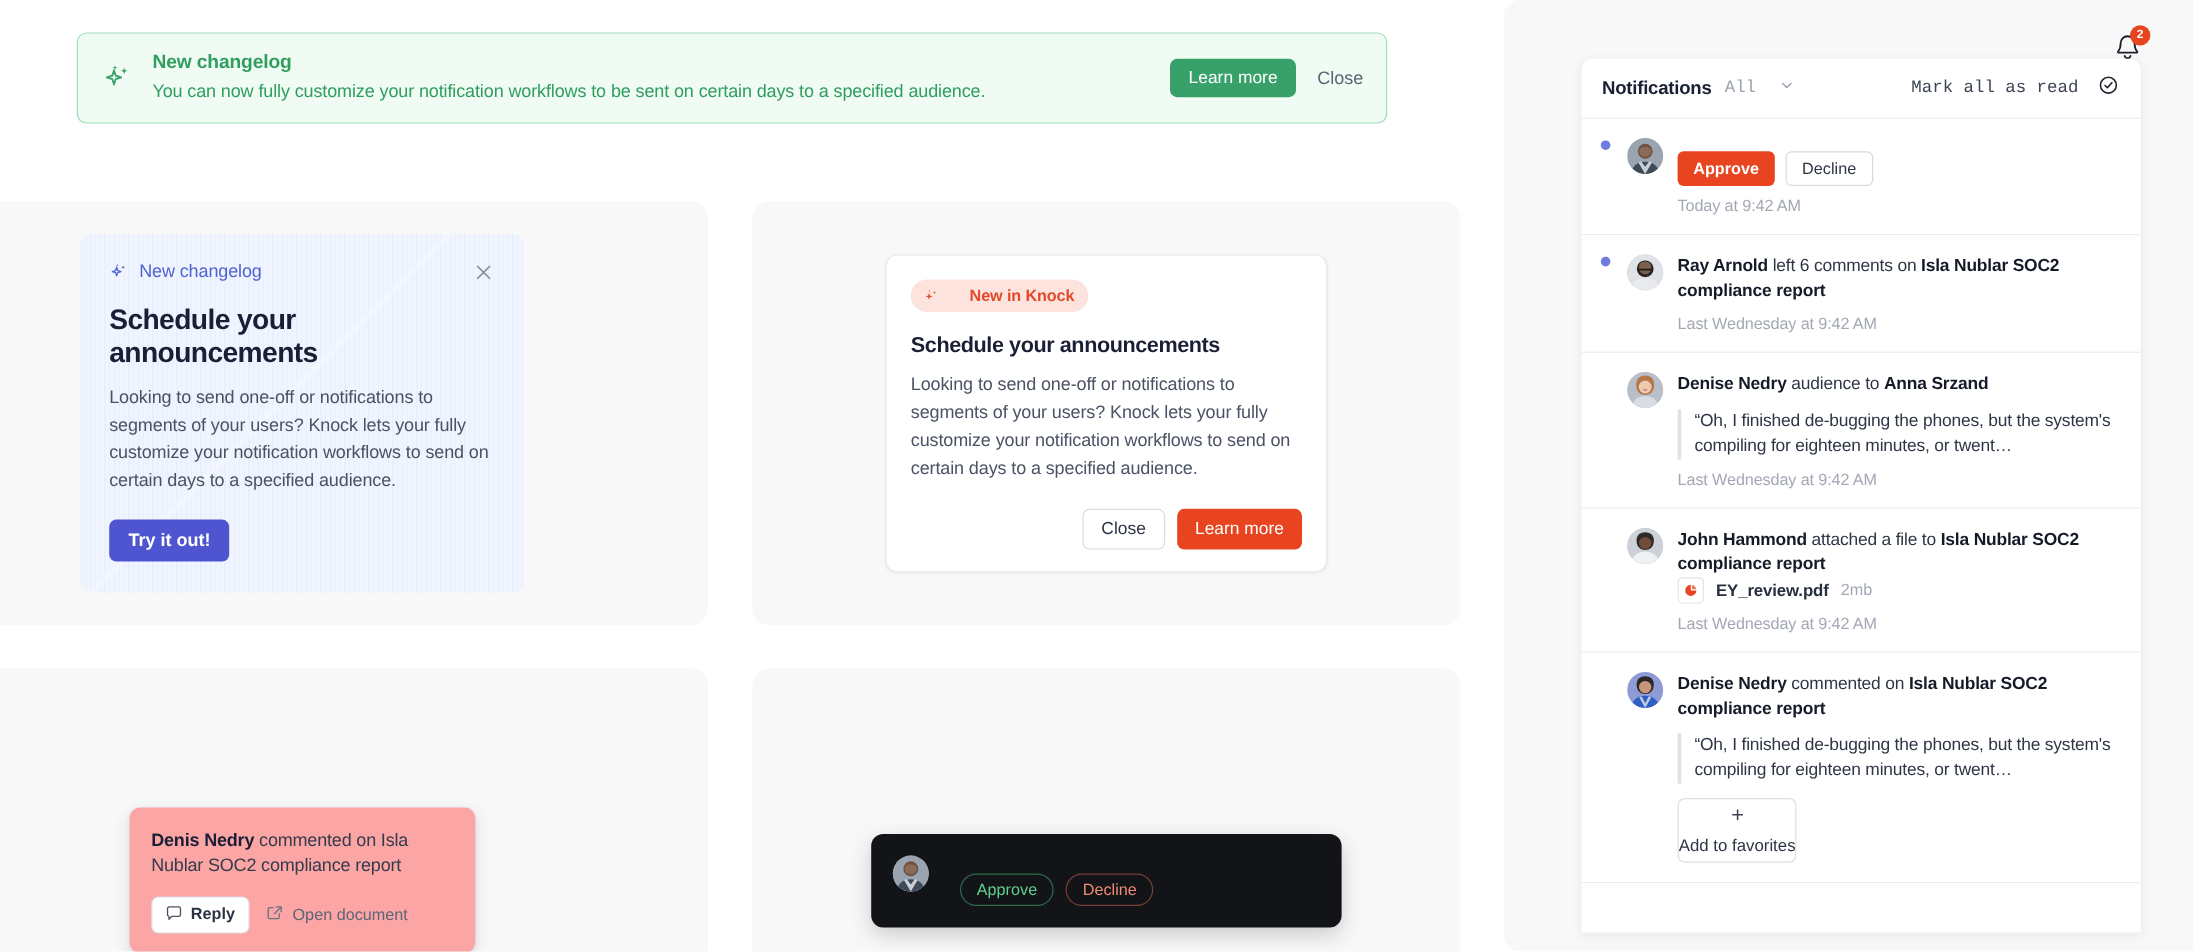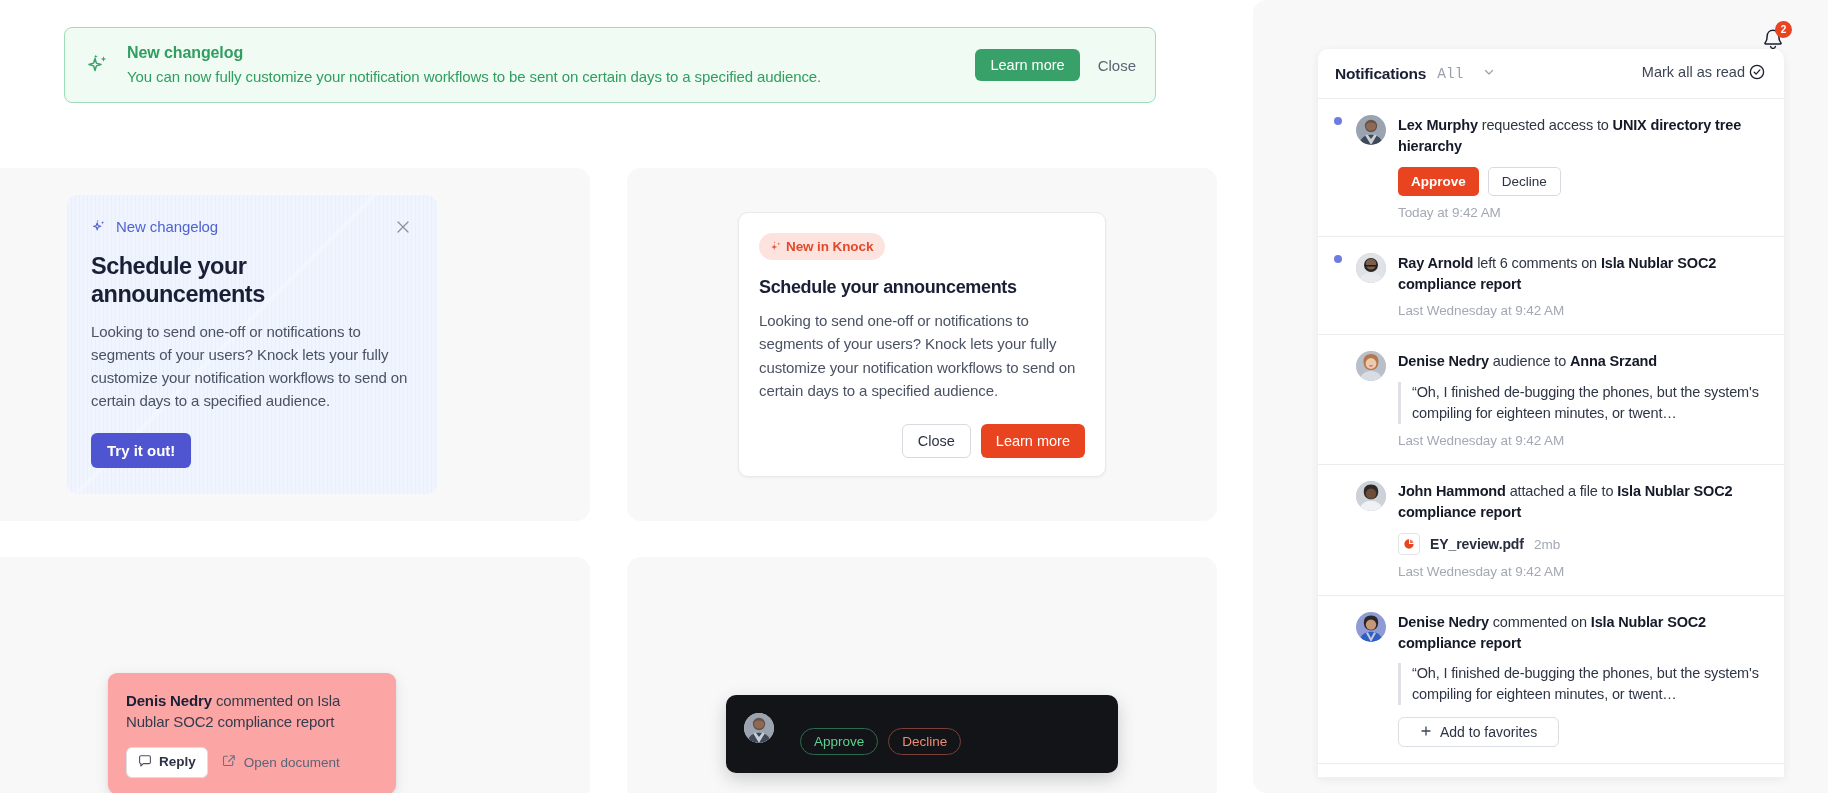--- a/index.html
+++ b/index.html
@@ -111,21 +111,21 @@
   
   .card-knock {
     width: 368px;
     background: #ffffff;
     border: 1px solid #e8e9ec;
     border-radius: 10px;
     padding: 20px 20px 18px 20px;
     box-shadow: 0 1px 3px rgba(16,24,40,.05);
   }
   .badge-knock {
-    display: inline-flex; align-items: center; gap: 3px;
+    display: inline-flex; align-items: center; gap: 25px;
     background: #fde3dd; color: #e24a2b;
     border-radius: 999px; padding: 6px 12px 6px 10px;
     font-size: 13.5px; font-weight: 600; letter-spacing: -.1px;
   }
   .badge-spark { width: 14px; height: 14px; flex: 0 0 auto; }
   .ck-title {
     font-size: 18px; font-weight: 600; color: #1a1f36;
     margin-top: 17px; letter-spacing: -.35px;
   }
   .ck-body {
@@ -220,23 +220,23 @@
     padding: 0 19px 0 17px;
     border-bottom: 1px solid #ececee;
   }
   .feed-title { font-size: 15.5px; font-weight: 700; color: #1a1f36; letter-spacing: -.2px; }
   .feed-filter {
     display: inline-flex; align-items: center; gap: 20px;
     margin-left: 11px; background: none; border: none;
     font-size: 14.5px; color: #9aa0ad; font-family: Liberation Mono, monospace; cursor: pointer; padding: 0;
   }
   .feed-markall {
-    margin-left: auto; display: inline-flex; align-items: flex-start; gap: 4px;
+    margin-left: auto; display: inline-flex; align-items: center; gap: 17px;
     background: none; border: none; font-size: 14.5px; color: #3d4455;
-    font-family: Liberation Sans, sans-serif; cursor: pointer; padding: 0;
+    font-family: Liberation Mono, monospace; cursor: pointer; padding: 0;
   }
 
   .feed-list { height: 678px; overflow: hidden; }
   .n-item {
     display: flex; gap: 0; padding: 16px 19px 16px 16px;
     border-bottom: 1px solid #ececee; position: relative;
     cursor: pointer;
   }
   .n-dotcol { width: 22px; flex: 0 0 auto; position: relative; }
   .n-dot {
@@ -262,33 +262,33 @@
   .btn-decline-w {
     background: #fff; border: 1px solid #d8dae0; color: #2c3344;
     border-radius: 5px; padding: 6px 13px;
     font-size: 13.5px; font-weight: 500; font-family: inherit; cursor: pointer;
   }
   .n-quote {
     border-left: 3px solid #dfe1e6;
     padding-left: 11px; margin-top: 10px;
     font-size: 14.5px; color: #2e3545; line-height: 1.45; letter-spacing: -.15px;
   }
-  .n-file { display: flex; align-items: center; gap: 10px; margin-top: 11px; }
+  .n-file { display: flex; align-items: center; gap: 10px; }
   .file-ico {
     width: 22px; height: 22px; border-radius: 4px;
     border: 1px solid #e2e4e8; background: #fff;
     display: flex; align-items: center; justify-content: center; flex: 0 0 auto;
   }
   .file-name { font-size: 14px; font-weight: 600; color: #272e3e; letter-spacing: -.1px; }
   .file-size { font-size: 13.5px; color: #a3a8b4; }
   .btn-fav {
     display: inline-flex; align-items: center; gap: 8px; margin-top: 12px;
     background: #fff; border: 1px solid #dcdee4; border-radius: 6px;
-    padding: 6px 21px; font-size: 14px; color: #2c3344;
-    font-family: inherit; cursor: pointer;
+    padding: 6px 0; font-size: 14px; color: #2c3344;
+    font-family: inherit; cursor: pointer; flex-direction: column;
   }
 </style>
 </head>
 <body>
 
 <div id="root">
 
   <div class="left-side">
 
     <div class="banner">
@@ -469,23 +469,20 @@
               <g clip-path="url(#a1)">
                 <rect width="30" height="30" fill="#9aa4b0"></rect>
                 <circle cx="15" cy="11" r="6.2" fill="#6b5246"></circle>
                 <path d="M15 7.4 c3.4 0 5 1.6 5 3.6 0 2.6-2.2 4.6-5 4.6 s-5-2-5-4.6 c0-2 1.6-3.6 5-3.6Z" fill="#8d6a56"></path>
                 <path d="M3.5 30 c0-6.4 5.1-10.2 11.5-10.2 S26.5 23.6 26.5 30Z" fill="#3f4a58"></path>
                 <path d="M11.6 19.4 L15 24 l3.4-4.6 2.3 1 L15 30 L9.3 20.4Z" fill="#c9ced6"></path>
               </g>
             </svg>
           </span>
           <div class="n-main">
-            <div class="n-text">
-              <b>Lex Murphy</b><span> requested access to </span><b>UNIX directory tree hierarchy</b>
-            </div>
             <div class="n-btns">
               <button class="btn-approve-red">Approve</button>
               <button class="btn-decline-w">Decline</button>
             </div>
             <div class="n-time">Today at 9:42 AM</div>
           </div>
         </div>
 
         <div class="n-item">
           <div class="n-dotcol">

